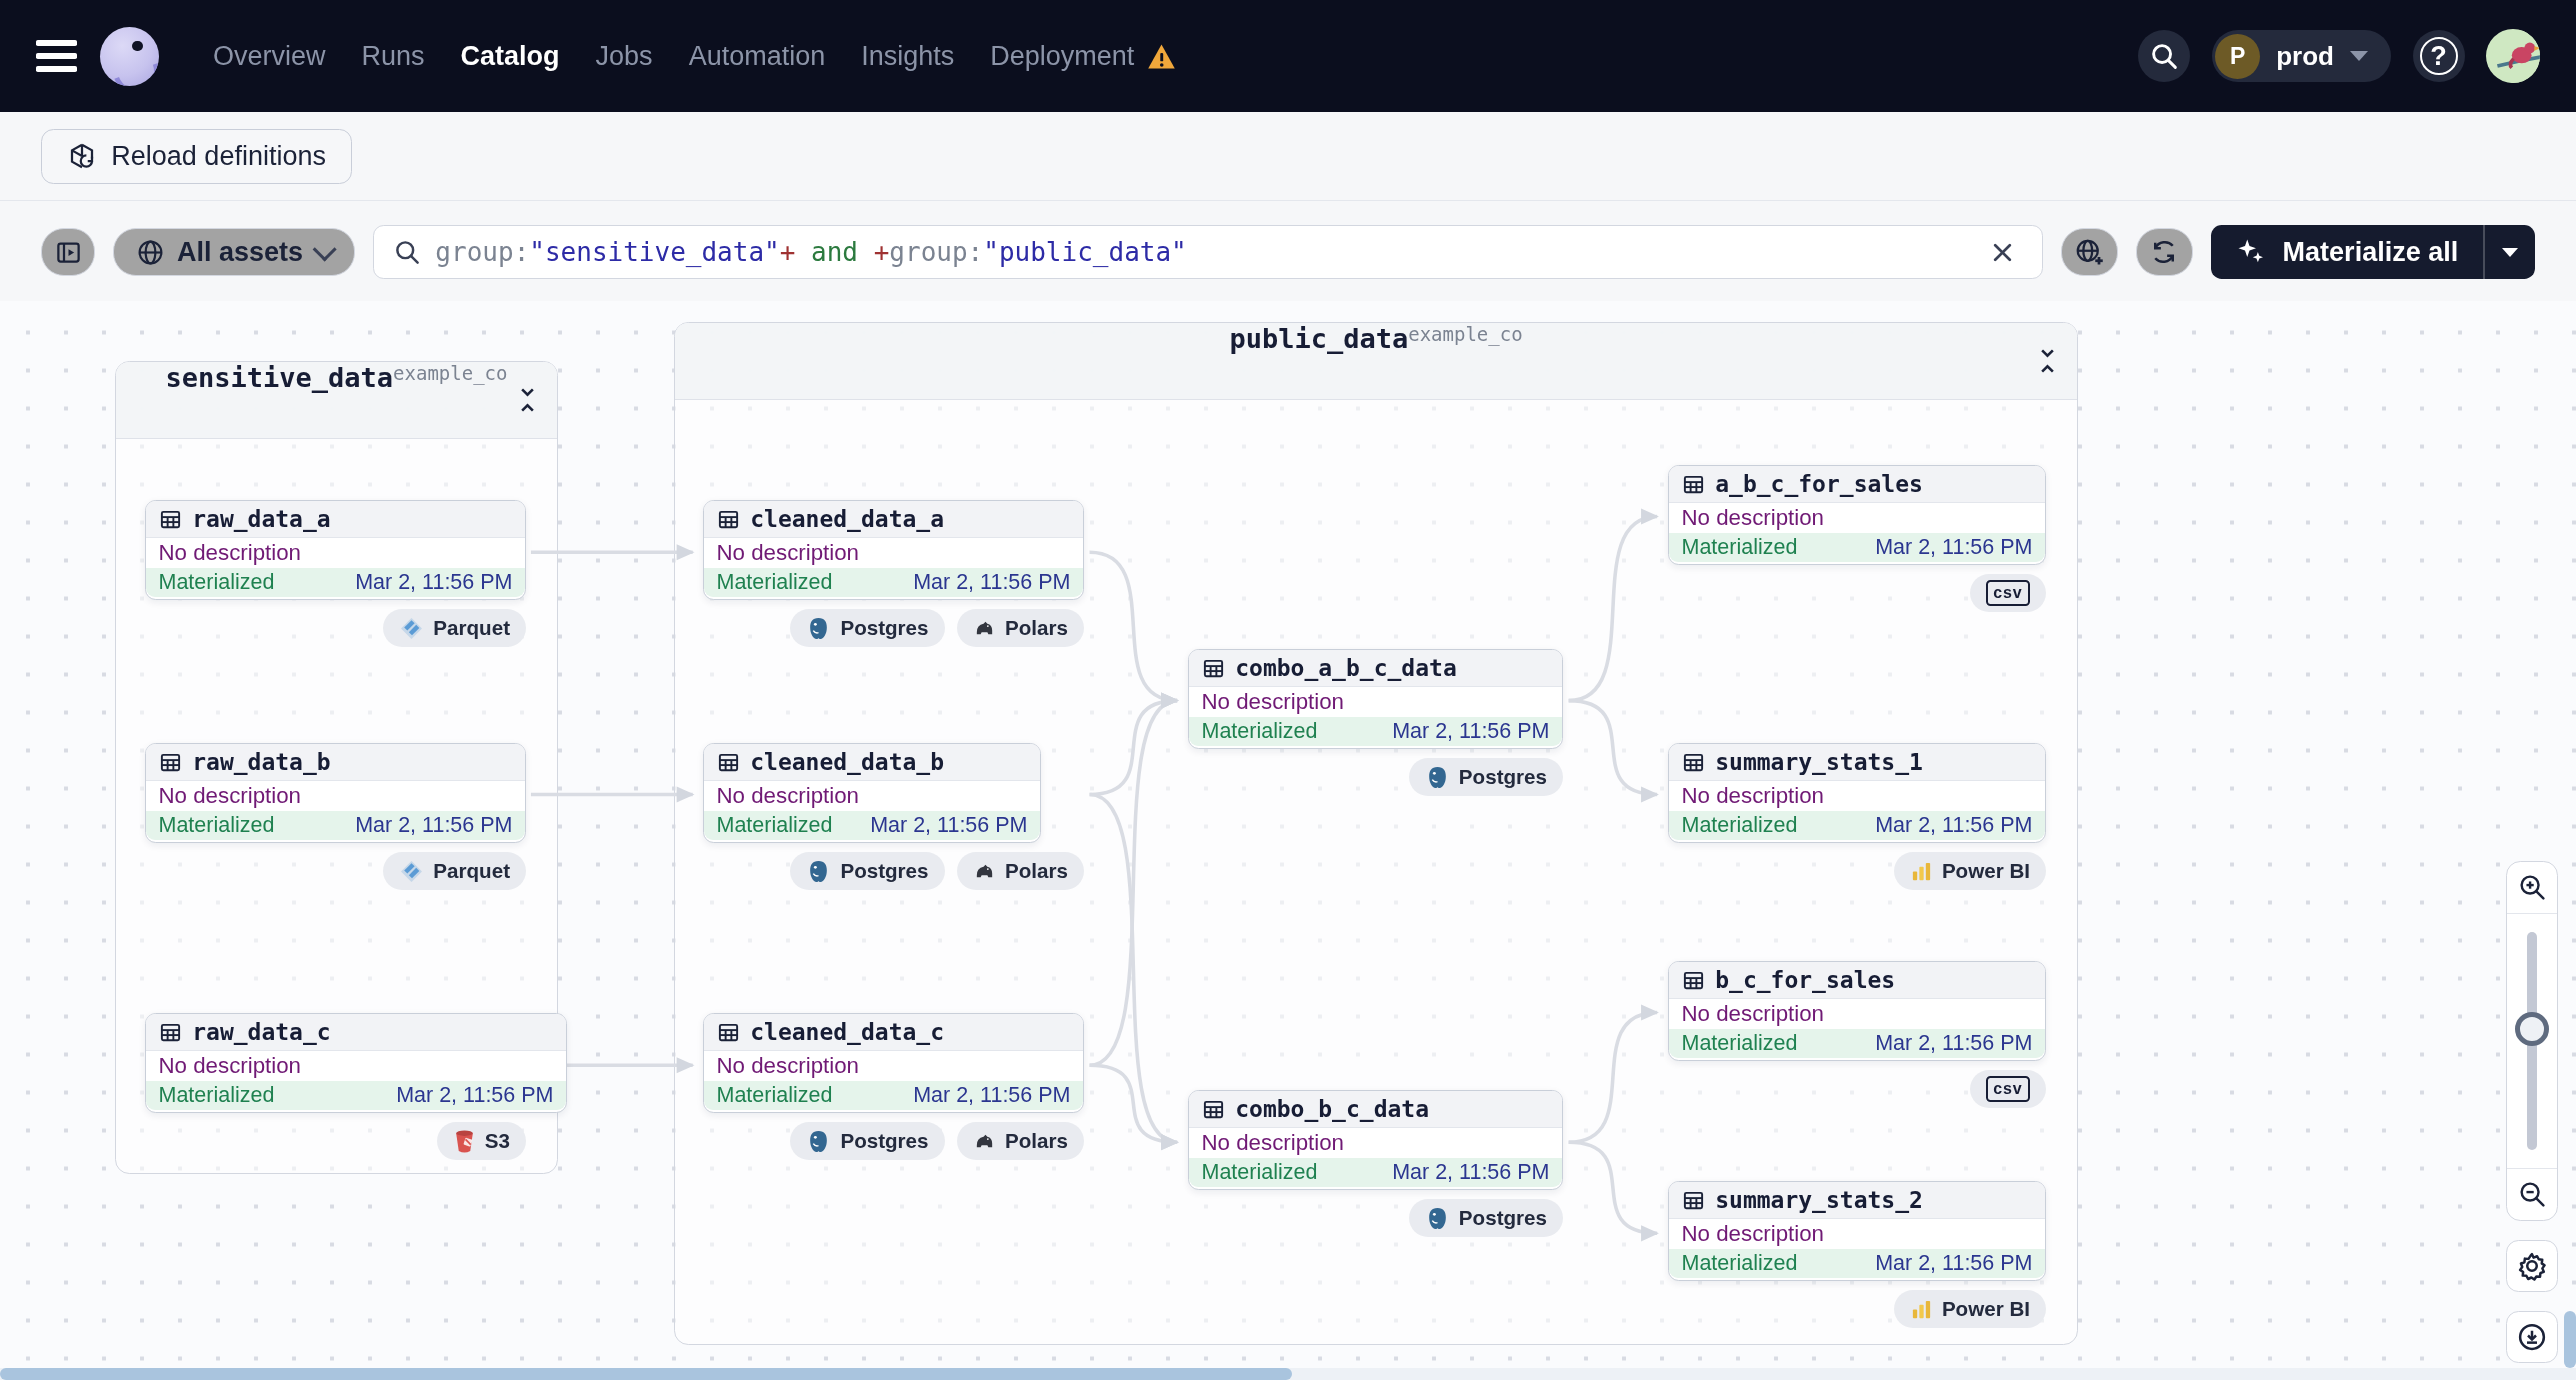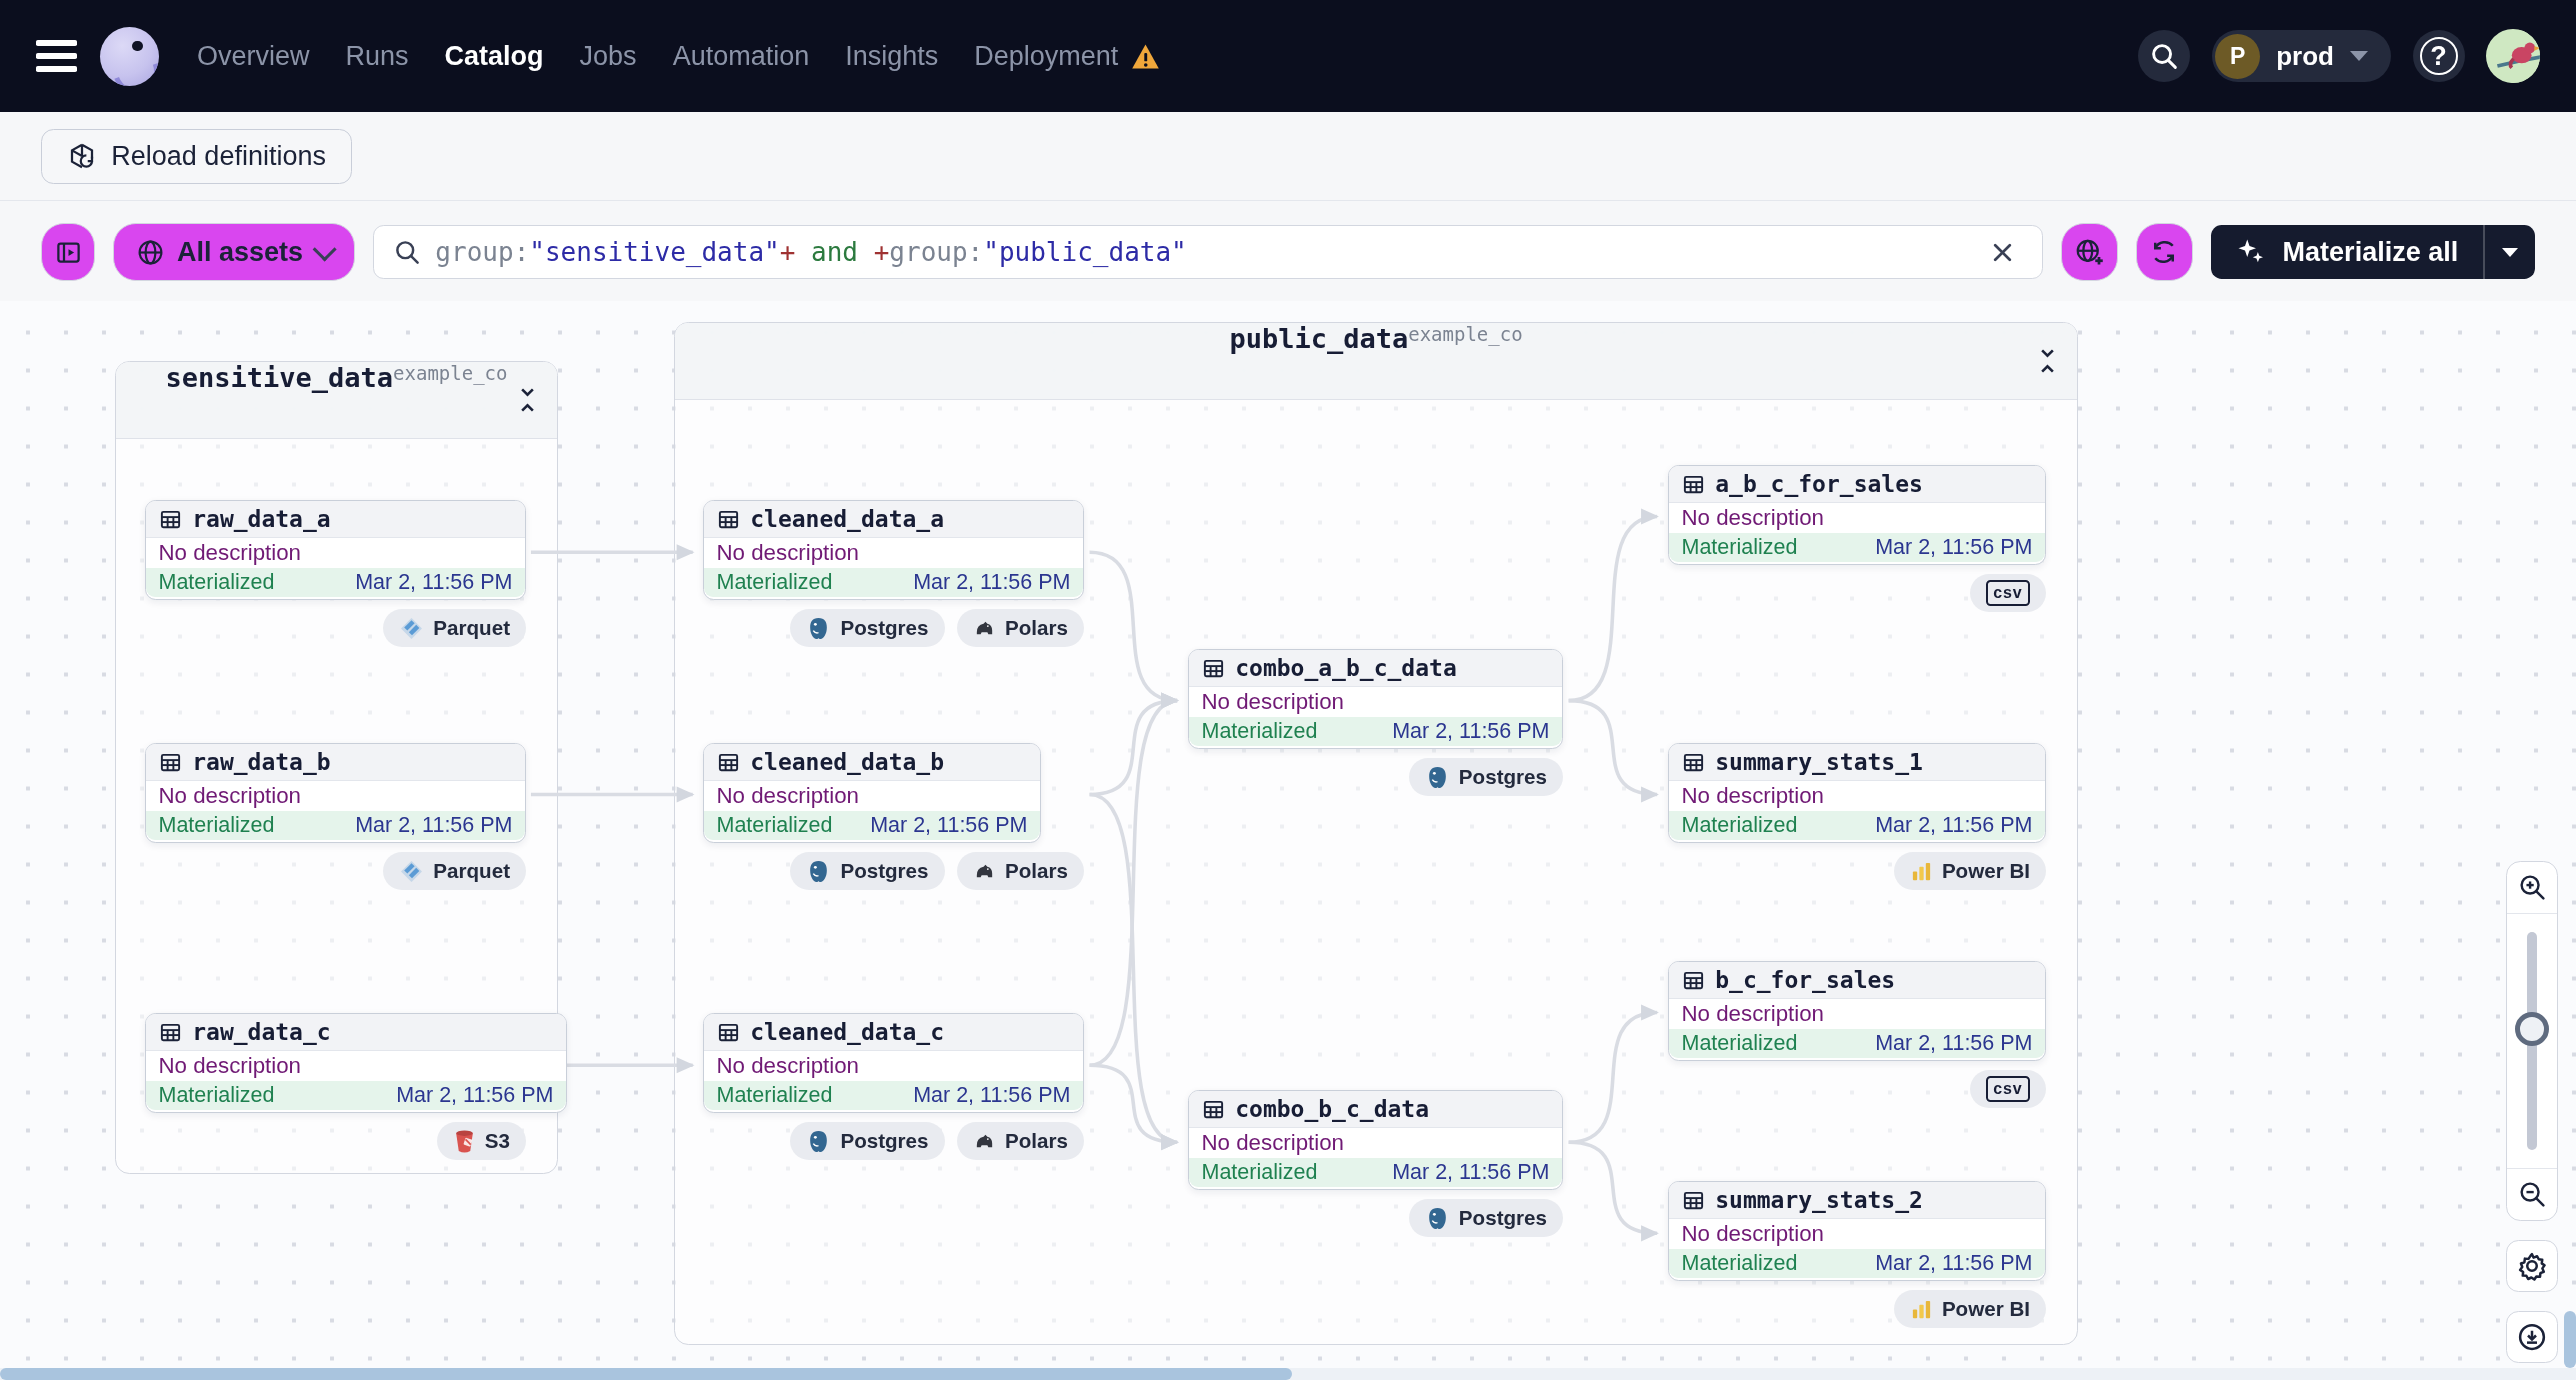--- a/index.html
+++ b/index.html
@@ -18,21 +18,21 @@
     padding:0 36px;box-sizing:border-box;gap:0;
   }
   .hamburger{width:41px;height:32px;display:flex;flex-direction:column;justify-content:space-between;
     background:none;border:none;cursor:pointer;padding:0;margin-right:23px;}
   .hamburger span{display:block;height:6.3px;background:#fff;border-radius:1.8px;}
   .logo{width:59px;height:59px;border-radius:50%;margin-right:38px;position:relative;
     background:radial-gradient(circle at 38% 32%,#dcd9f6 0%,#c7c3ee 55%,#a9a4e0 100%);overflow:hidden;}
   .logo .eye{position:absolute;left:32px;top:14.3px;width:10.7px;height:10.7px;background:#101325;border-radius:50%;}
   .logo .swirl{position:absolute;left:12.5px;top:21.5px;width:36px;height:36px;border:5.4px solid #8f89d8;
     border-top-color:transparent;border-left-color:transparent;border-radius:50%;transform:rotate(25deg);}
-  .nav-items{display:flex;align-items:flex-end;gap:36px;}
+  .nav-items{display:flex;align-items:flex-end;gap:36px;margin-left:16px;}
   .nav-item{font-size:27px;font-weight:500;color:#8c94a8;cursor:pointer;display:flex;align-items:center;gap:12.5px;}
   .nav-item.active{color:#ffffff;font-weight:700;}
   .nav-spacer{flex:1;}
   .nav-right{display:flex;align-items:center;gap:21.5px;}
   .circle-btn{width:52px;height:52px;border-radius:50%;background:#242a3c;border:none;cursor:pointer;
     display:flex;align-items:center;justify-content:center;color:#fff;}
   .env-pill{height:52px;border-radius:26px;background:#242a3c;border:none;cursor:pointer;
     display:flex;align-items:center;gap:16px;padding:0 23px 0 3.6px;}
   .env-avatar{width:45px;height:45px;border-radius:50%;background:#6d5a26;color:#fff;
     display:flex;align-items:center;justify-content:center;font-size:23px;font-weight:700;}
@@ -51,21 +51,21 @@
   }
   .page-title{font-size:38px;font-weight:700;color:#171d35;margin:0;}
   .reload-btn{height:55px;border:1.8px solid #c9ced9;border-radius:12.5px;background:transparent;cursor:pointer;
     display:flex;align-items:center;gap:14.3px;padding:0 25px;font-size:27px;color:#1b2238;font-family:inherit;}
 
   
   .toolbar{
     position:absolute;left:0;top:203px;width:2576px;height:98px;background:#f6f7f9;
     display:flex;align-items:center;gap:18px;padding:0 41px;box-sizing:border-box;
   }
-  .tb-btn{height:58px;border:1.8px solid #d3d7e0;border-radius:23px;background:#d946ef;cursor:pointer;
+  .tb-btn{height:48px;border:1.8px solid #d3d7e0;border-radius:23px;background:#a3a3a3;cursor:pointer;
     display:flex;align-items:center;justify-content:center;color:#1b2238;font-family:inherit;}
   .icon-btn{width:57px;}
   .all-assets{gap:12.5px;padding:0 21.5px;font-size:27px;font-weight:600;}
   .chev{width:14.3px;height:14.3px;border-right:3.6px solid #394055;border-bottom:3.6px solid #394055;
     transform:rotate(45deg);margin-top:-5.4px;}
   .search-box{flex:1;height:54px;border:1.8px solid #d3d7e0;border-radius:10.7px;background:#fff;
     display:flex;align-items:center;padding:0 19.7px;gap:14.3px;box-sizing:border-box;}
   .query{flex:1;font-size:26px;display:flex;white-space:pre;}
   .q-key{color:#7b8391;} .q-str{color:#2d2ba6;} .q-plus{color:#9f3232;} .q-and{color:#2c7a3f;}
   .clear-btn{background:none;border:none;cursor:pointer;display:flex;align-items:center;justify-content:center;width:39px;height:39px;}

